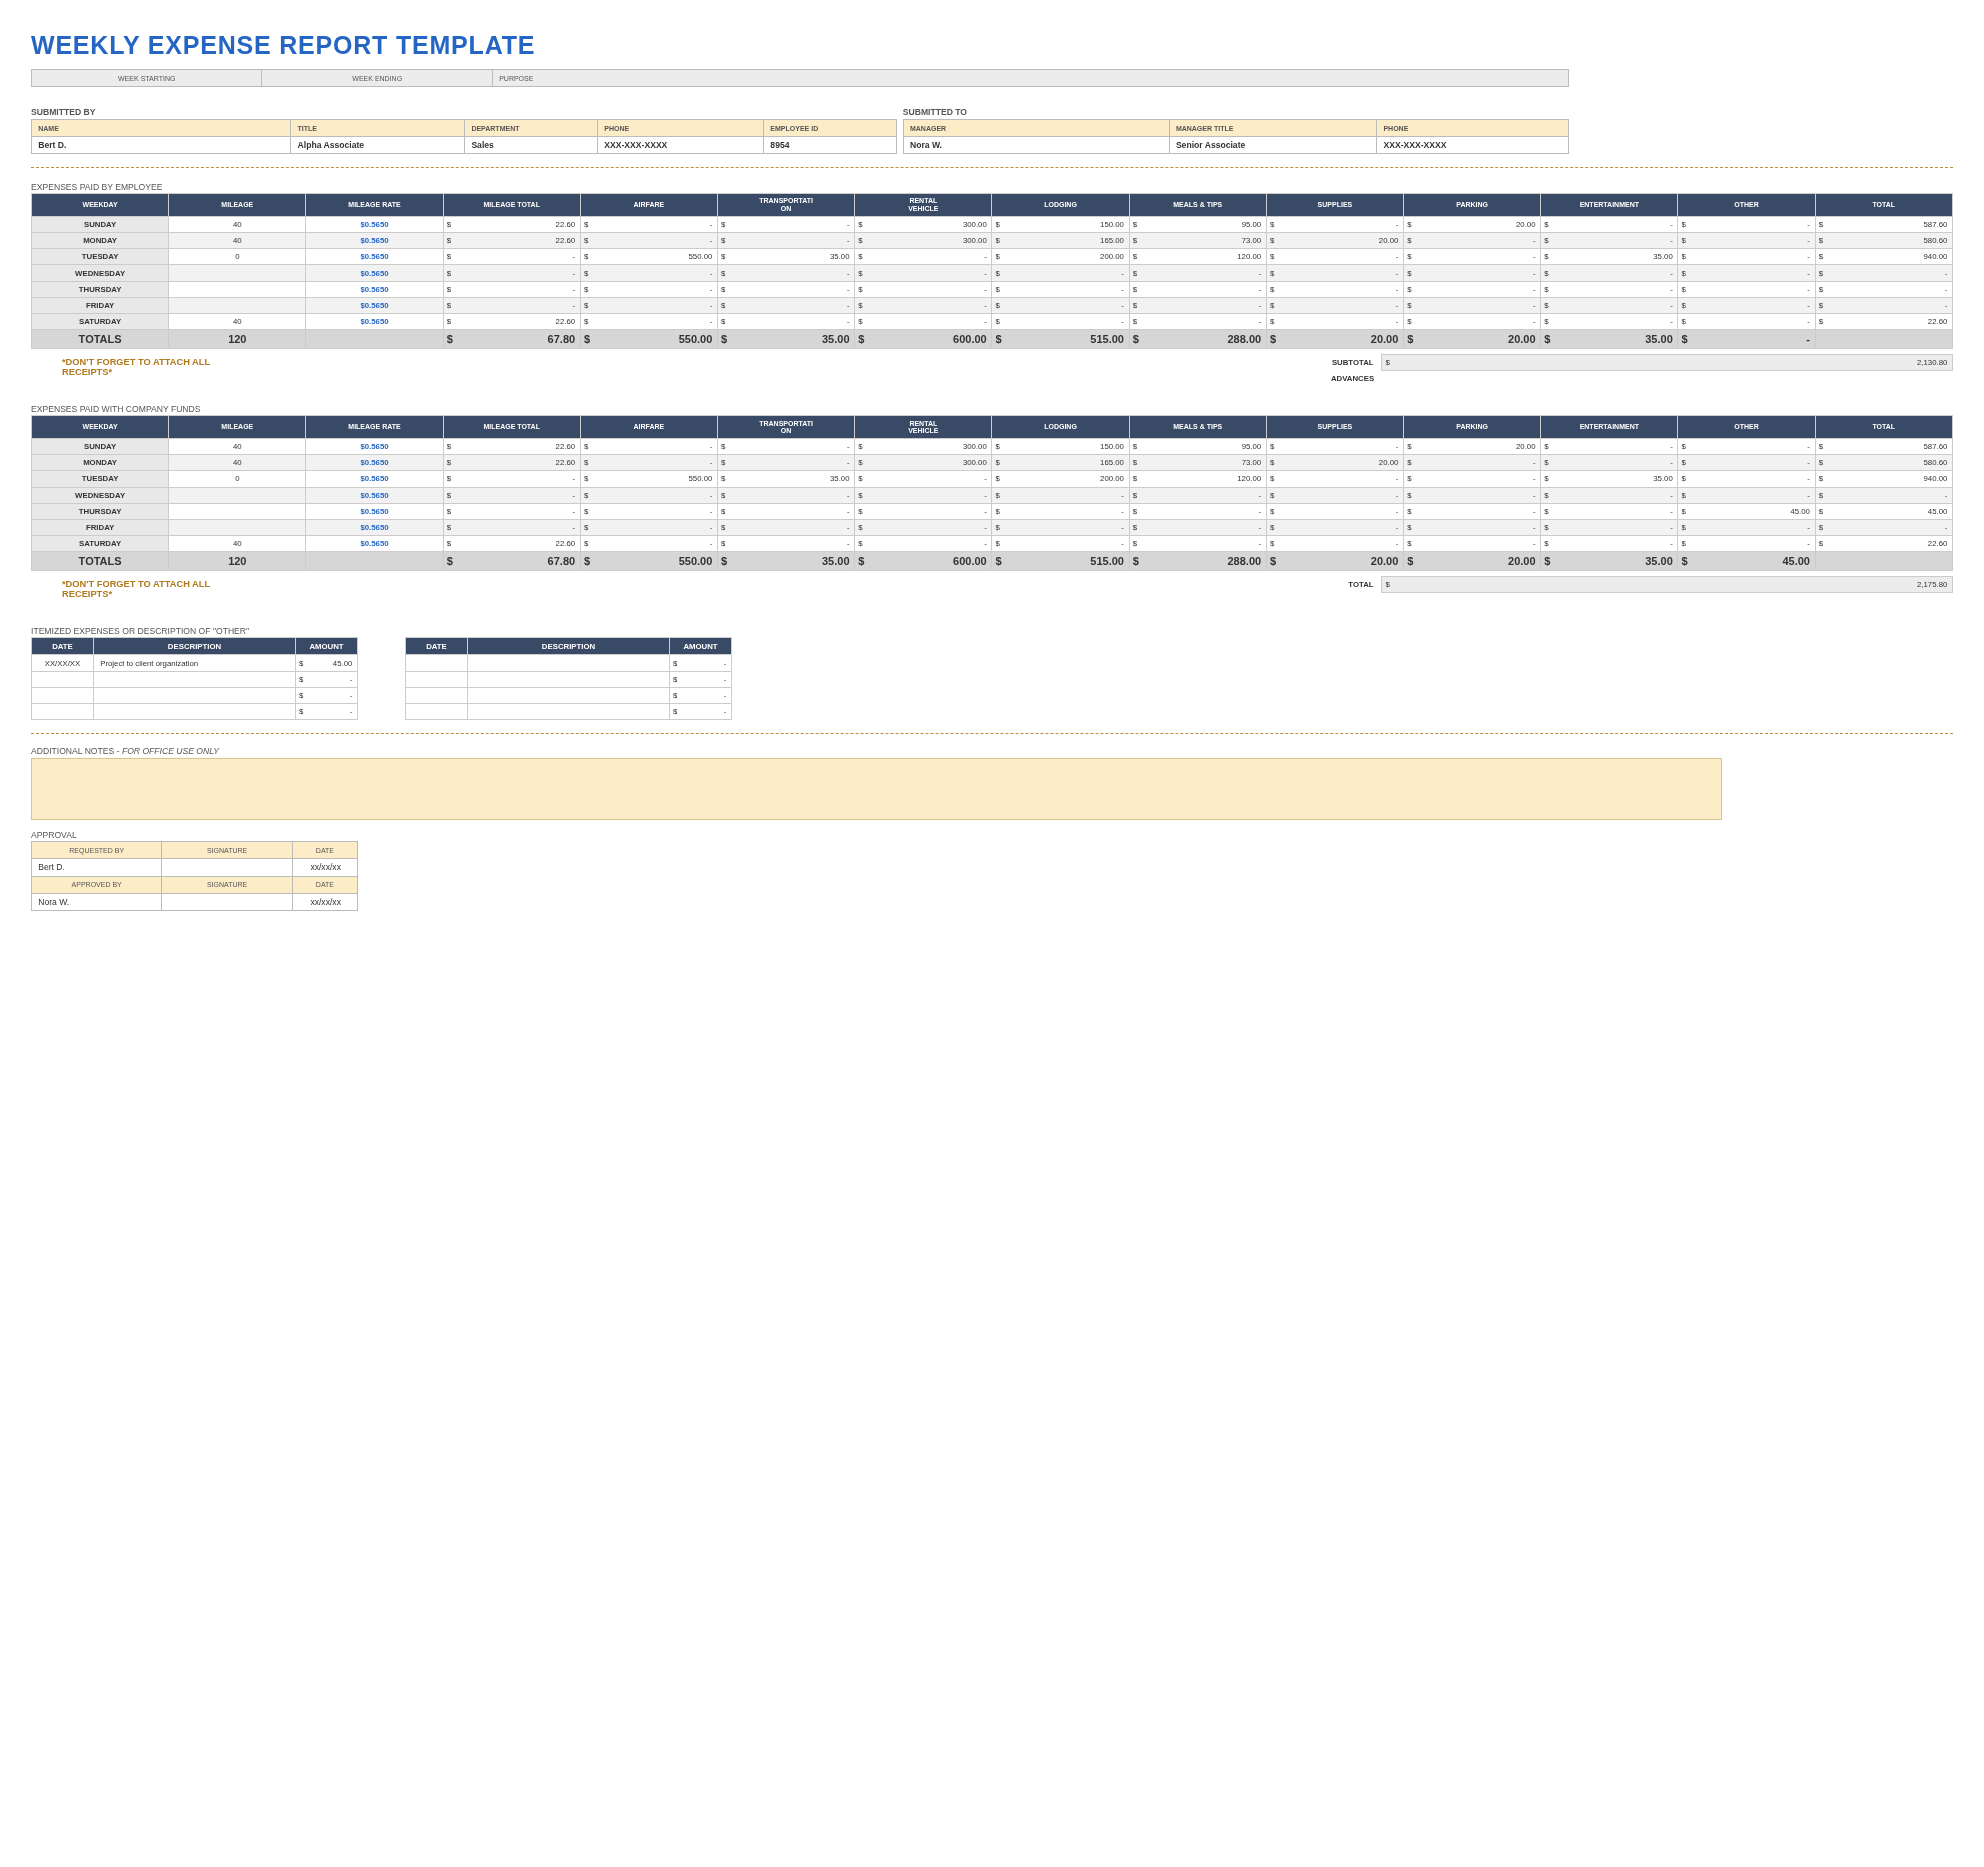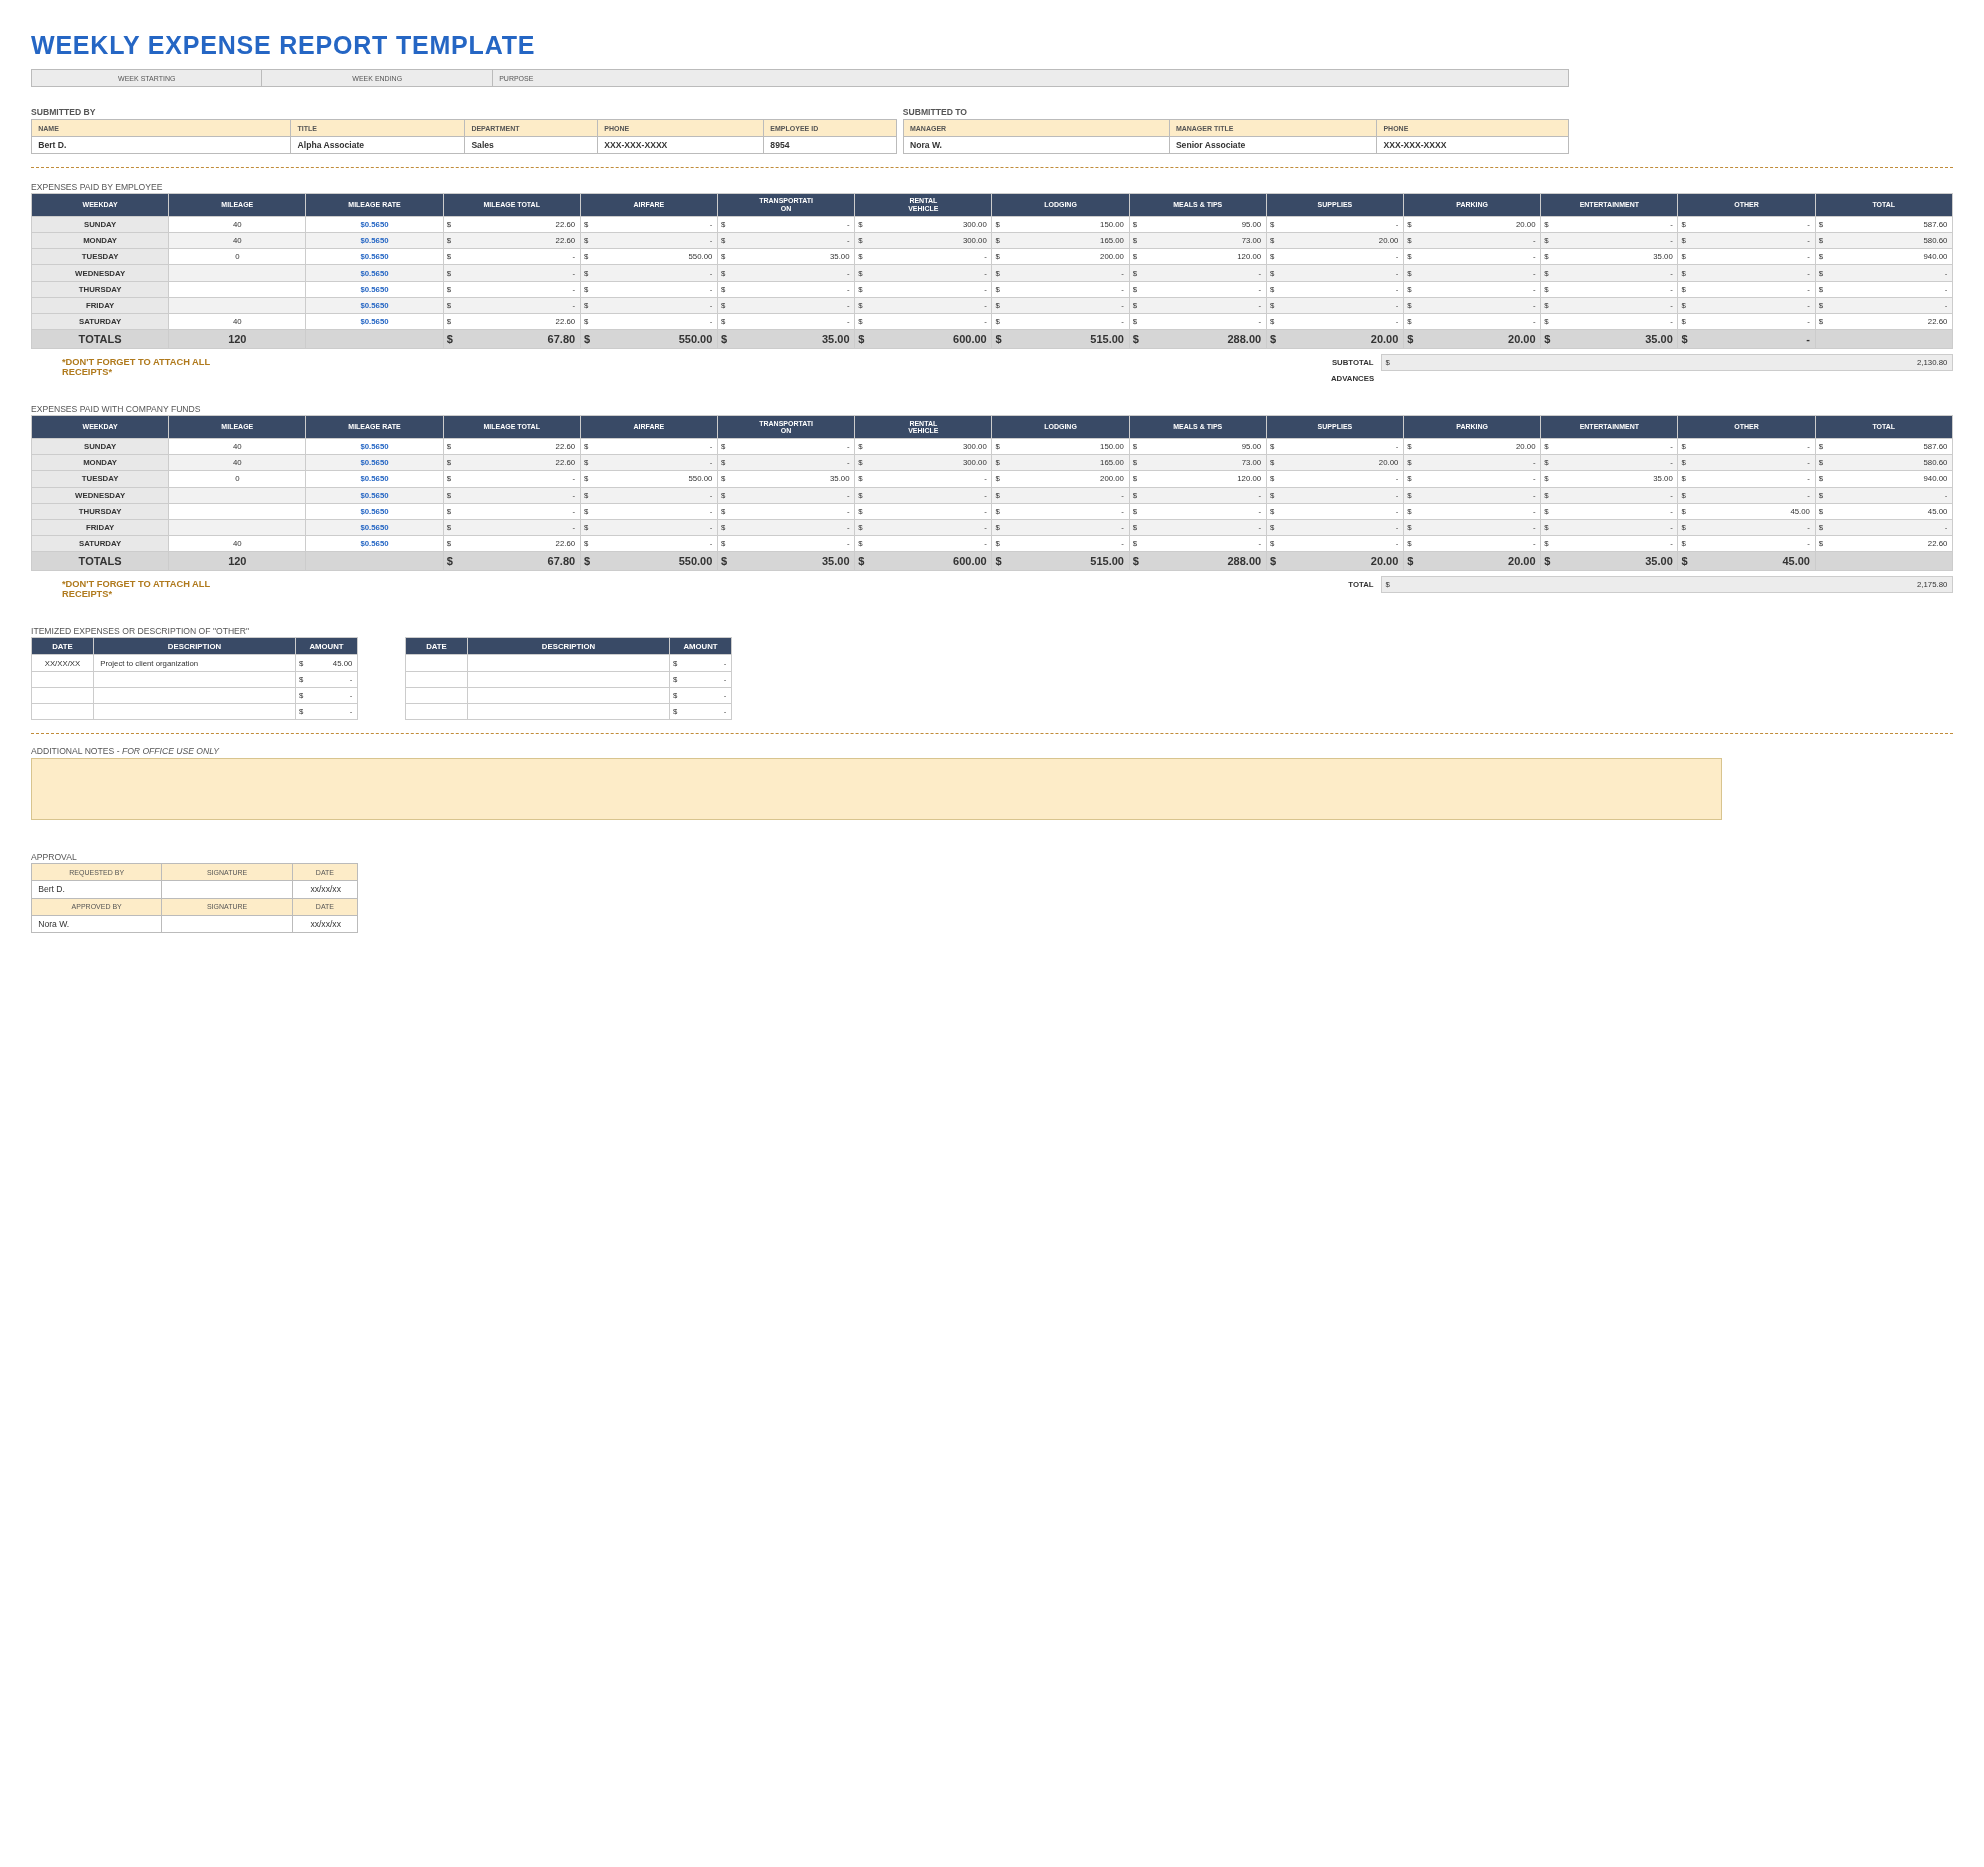--- a/index.html
+++ b/index.html
@@ -551,21 +551,21 @@
     </table>
 </div>
 
 <hr class="dash-hr">
 
 <div class="notes-label">
   <span>ADDITIONAL NOTES -</span> <span class="ital">FOR OFFICE USE ONLY</span>
 </div>
 <div class="notes-box" style="width:88%"></div>
 
-<div class="section-label" style="margin-top:32px">APPROVAL</div>
+<div class="section-label" style="margin-top:10px">APPROVAL</div>
 <table class="appr-table">
   <tbody>
       <tr>
     <td class="appr-head" style="width:40%">REQUESTED BY</td>
     <td class="appr-head">SIGNATURE</td>
     <td class="appr-head" style="width:20%">DATE</td>
   </tr>
   <tr>
     <td class="appr-val">Bert D.</td>
     <td class="appr-val"></td>

